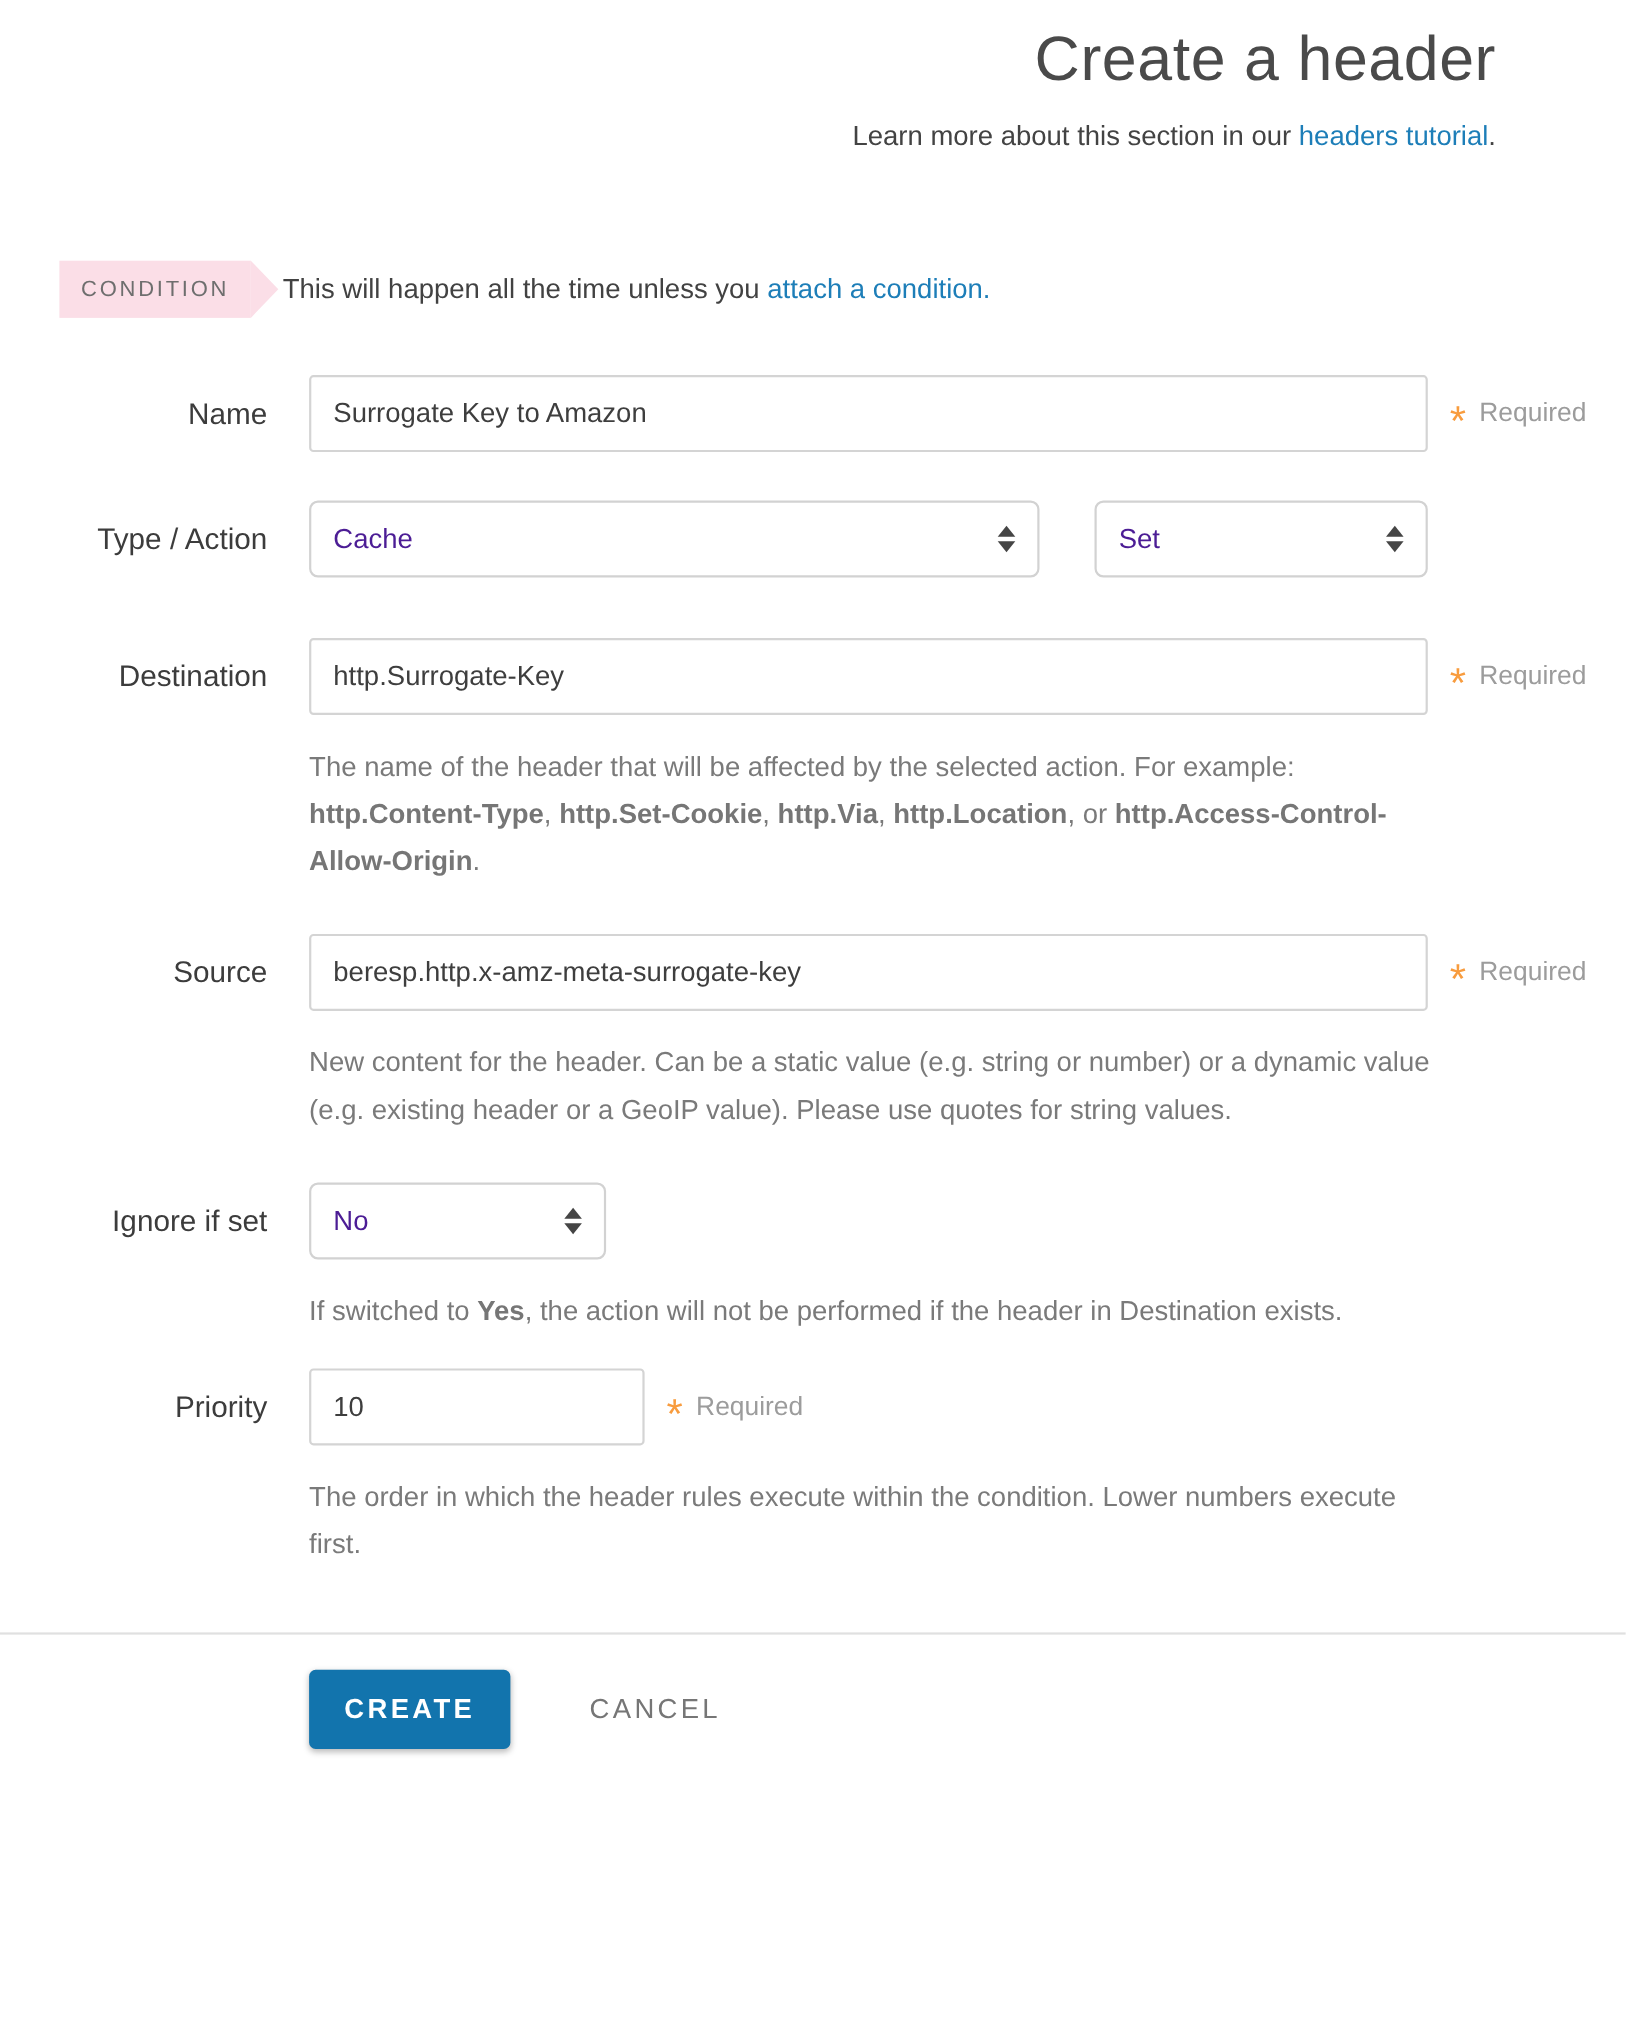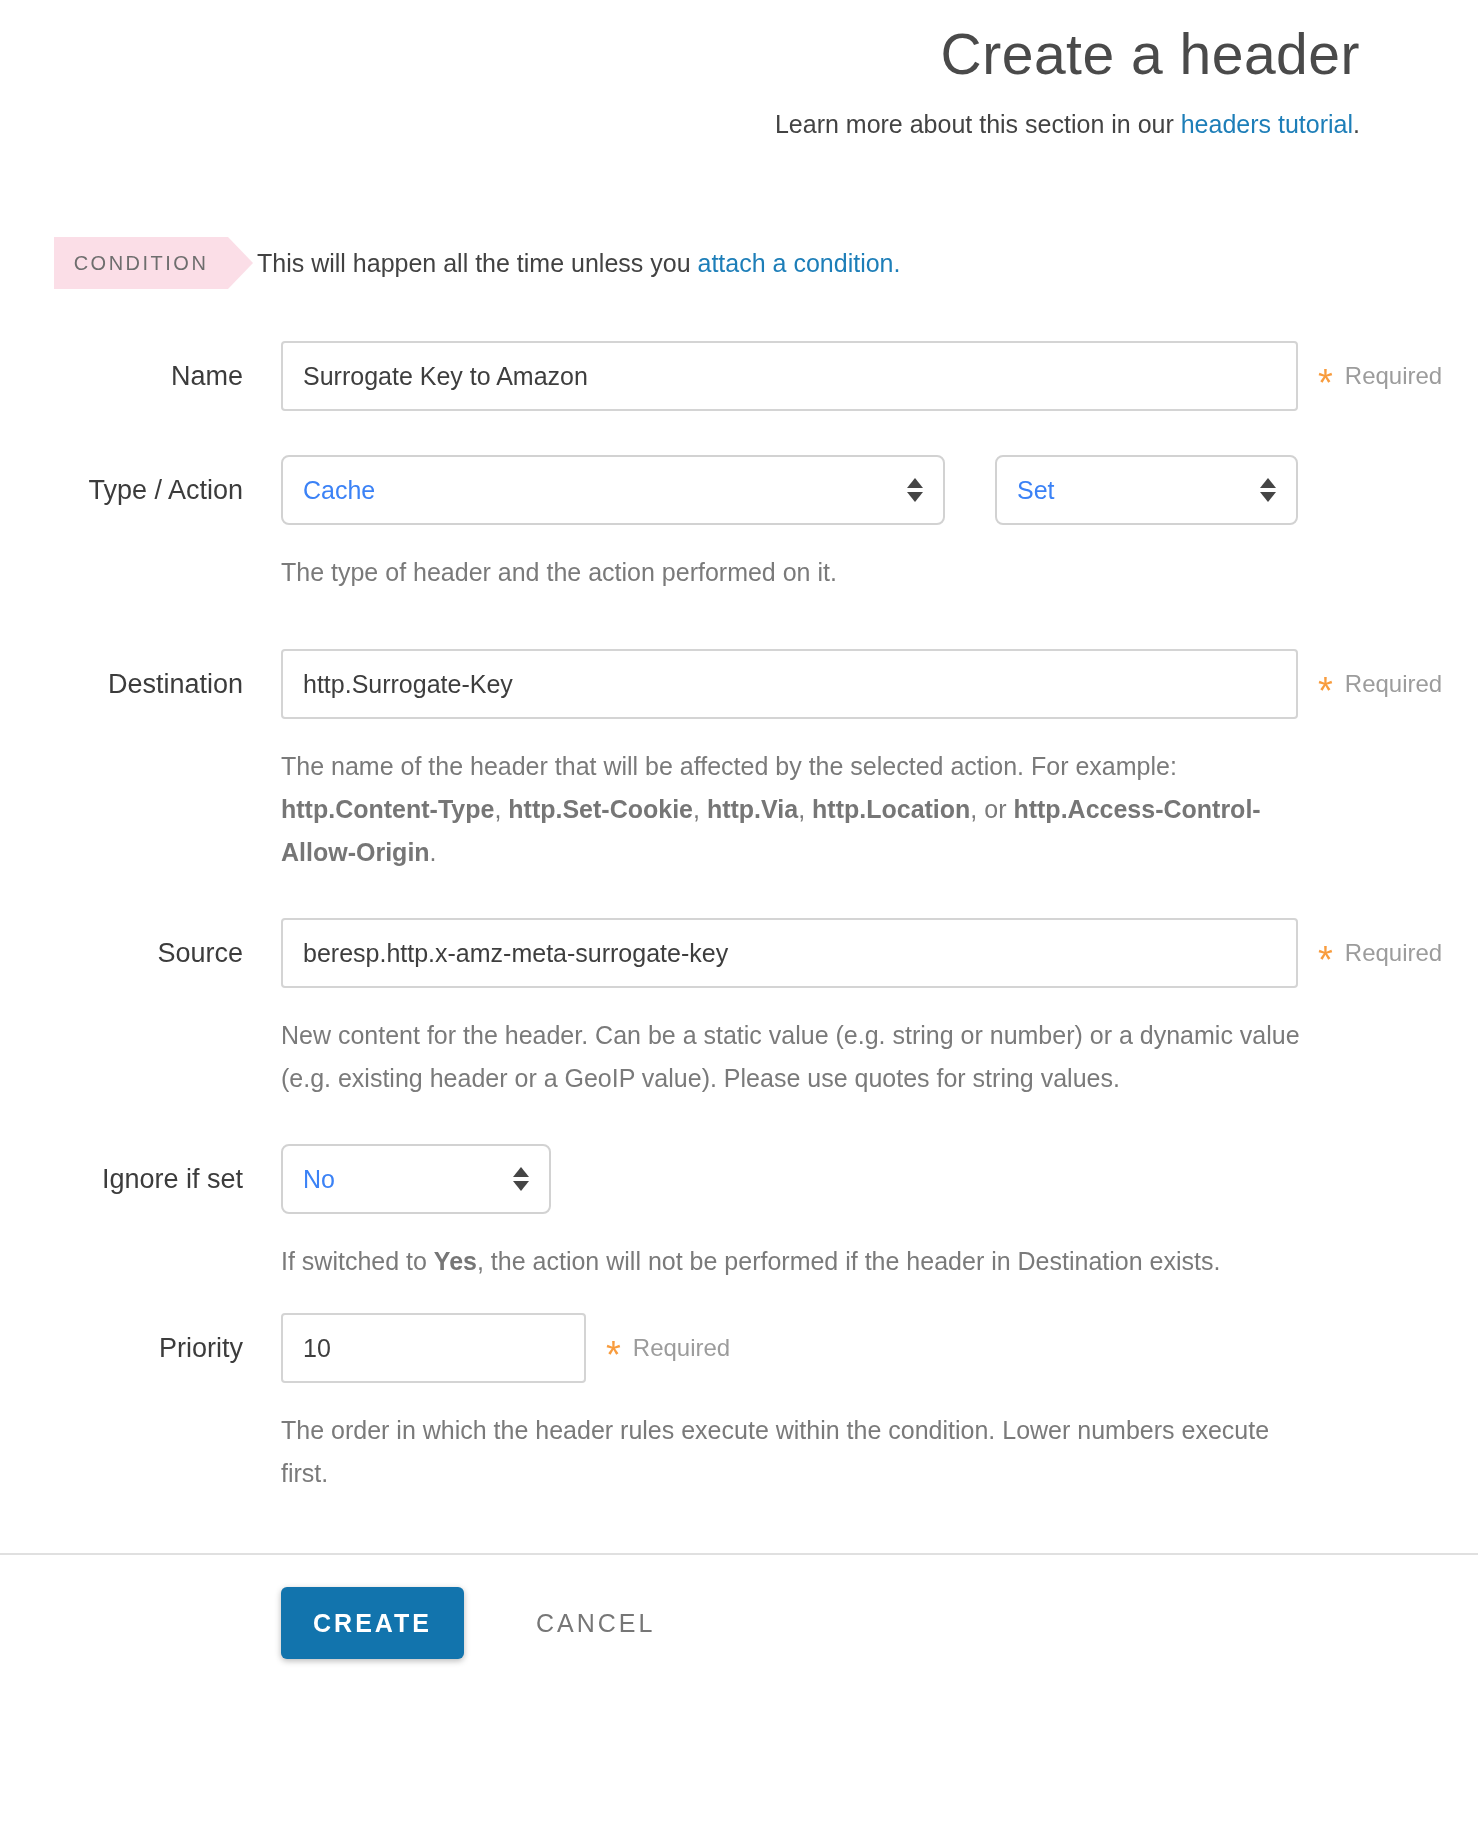--- a/index.html
+++ b/index.html
@@ -45,21 +45,21 @@
   .text-input {
     height:70px; border:2px solid #d4d4d4; border-radius:4px;
     font-family:"Liberation Sans", sans-serif;
     font-size:25px; color:#3e3e3e; padding:0 20px; background:#fff; outline:none;
   }
   .w-full  { width:1017px; }
   .w-small { width:305px; }
   .select {
     height:70px; border:2px solid #d2d2d2; border-radius:8px; background:#fff;
     display:flex; align-items:center; justify-content:space-between;
-    padding:0 20px; font-size:25px; color:#3b82f6; cursor:pointer;gap:48px;
+    padding:0 20px; font-size:25px; color:#4c1d95; cursor:pointer;gap:48px;
   }
   .sel-type   { width:664px; }
   .sel-action { width:303px; margin-left:50px; }
   .sel-small  { width:270px; }
   .arrows { display:flex; flex-direction:column; align-items:center; }
   .arrows i { display:block; width:0; height:0; }
   .arrows i.up   { border-left:8px solid transparent; border-right:8px solid transparent; border-bottom:10px solid #454545; margin-bottom:4px; }
   .arrows i.down { border-left:8px solid transparent; border-right:8px solid transparent; border-top:10px solid #454545; }
 
   .required { display:flex; align-items:center; margin-left:20px; flex:none; }
@@ -123,21 +123,20 @@
           </span>
       </div>
       <div class="select sel-action">
         <span>Set</span>
         <span class="arrows">
             <i class="up"></i>
             <i class="down"></i>
           </span>
       </div>
     </div>
-    <p class="help"><span>The type of header and the action performed on it.</span></p>
   </div>
 
   <div class="field-row" style="margin-top:55px;">
     <div class="field-main">
       <label class="field-label">Destination</label>
       <input type="text" class="text-input w-full" value="http.Surrogate-Key" style="">
       <span class="required">
         <span class="star">*</span>
         <span class="req-text">Required</span>
       </span>

